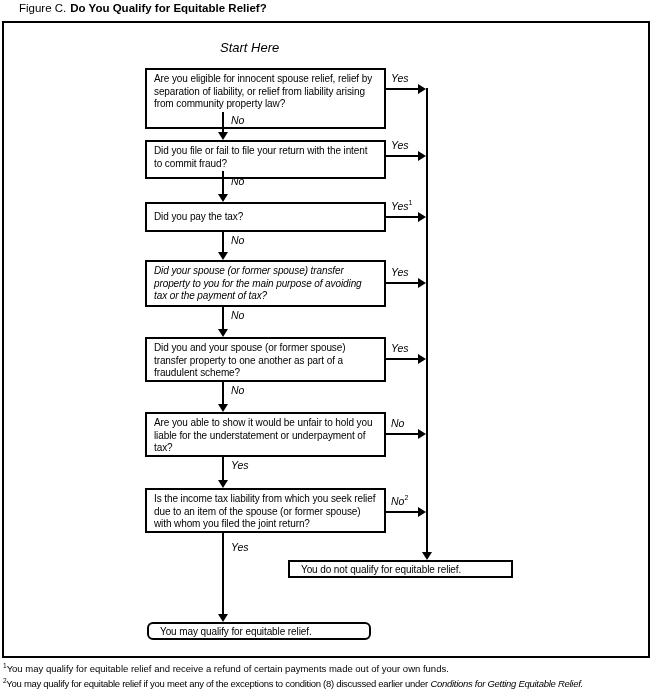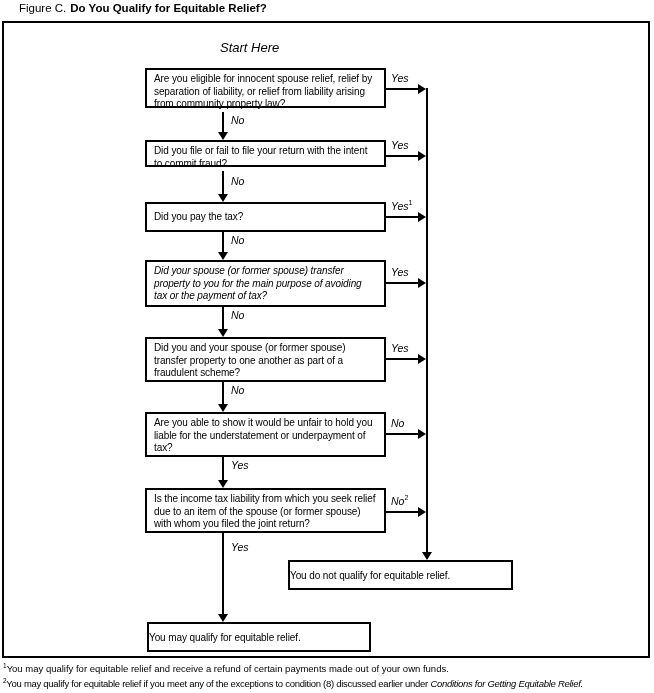--- a/index.html
+++ b/index.html
@@ -24,25 +24,26 @@
   }
   .qbox{
     position:absolute;left:145px;width:241px;
     border:2px solid #000;box-sizing:border-box;
     background:#fff;
     font-size:10px;line-height:12.5px;letter-spacing:-0.1px;
     padding:3px 7px;
   }
   .qbox.center{display:flex;align-items:center;}
   .obox{
-    position:absolute;height:30px;
+    position:absolute;height:18px;
     border:2px solid #000;box-sizing:border-box;
     background:#fff;
     font-size:10px;letter-spacing:-0.1px;
     display:flex;align-items:center;
+    padding-left:11px;
   }
   .vline{position:absolute;width:2px;background:#000;}
   .hline{position:absolute;height:2px;background:#000;}
   .ah-down{
     position:absolute;width:0;height:0;
     border-left:5px solid transparent;border-right:5px solid transparent;
     border-top:8px solid #000;
   }
   .ah-right{
     position:absolute;width:0;height:0;
@@ -65,22 +66,22 @@
 <div class="page">
 
   <div class="fig-title">
     <span class="fig-label">Figure C.</span><span class="fig-heading">Do You Qualify for Equitable Relief?</span>
   </div>
 
   <div class="frame"></div>
 
   <div class="start-here">Start Here</div>
 
-  <div class="qbox" style="top:68px;height:40px;">Are you eligible for innocent spouse relief, relief by separation of liability, or relief from liability arising from community property law?</div>
-  <div class="qbox" style="top:140px;height:27px;">Did you file or fail to file your return with the intent to commit fraud?</div>
+  <div class="qbox" style="top:68px;height:61px;">Are you eligible for innocent spouse relief, relief by separation of liability, or relief from liability arising from community property law?</div>
+  <div class="qbox" style="top:140px;height:39px;">Did you file or fail to file your return with the intent to commit fraud?</div>
   <div class="qbox center" style="top:202px;height:30px;">Did you pay the tax?</div>
   <div class="qbox" style="top:260px;height:47px;font-style:italic;">Did your spouse (or former spouse) transfer property to you for the main purpose of avoiding tax or the payment of tax?</div>
   <div class="qbox" style="top:337px;height:45px;">Did you and your spouse (or former spouse) transfer property to one another as part of a fraudulent scheme?</div>
   <div class="qbox" style="top:412px;height:45px;">Are you able to show it would be unfair to hold you liable for the understatement or underpayment of tax?</div>
   <div class="qbox" style="top:488px;height:45px;">Is the income tax liability from which you seek relief due to an item of the spouse (or former spouse) with whom you filed the joint return?</div>
 
   <div class="vline" style="left:222px;top:112px;height:21px;"></div>
   <div class="ah-down" style="left:218px;top:132px;"></div>
   <div class="lbl" style="left:231px;top:114px;">No</div>
 
@@ -133,20 +134,20 @@
   <div class="lbl" style="left:391px;top:416px;"><span>No</span><sup></sup></div>
 
   <div class="hline" style="left:386px;top:511px;width:32px;"></div>
   <div class="ah-right" style="left:418px;top:507px;"></div>
   <div class="lbl" style="left:391px;top:494px;"><span>No</span><sup>2</sup></div>
 
   <div class="vline" style="left:426px;top:88px;height:464px;"></div>
   <div class="ah-down" style="left:422px;top:552px;"></div>
 
   <div class="obox" style="left:288px;top:560px;width:225px;">You do not qualify for equitable relief.</div>
-  <div class="obox" style="left:147px;top:622px;width:224px;">You may qualify for equitable relief.</div>
+  <div class="obox" style="left:147px;top:622px;width:224px;border-radius:6px;">You may qualify for equitable relief.</div>
 
   <div class="footnotes">
     <div class="fn"><sup>1</sup><span>You may qualify for equitable relief and receive a refund of certain payments made out of your own funds.</span><i></i></div>
     <div class="fn tight"><sup>2</sup><span>You may qualify for equitable relief if you meet any of the exceptions to condition (8) discussed earlier under </span><i>Conditions for Getting Equitable Relief.</i></div>
   </div>
 
 </div>
 
 </body></html>

